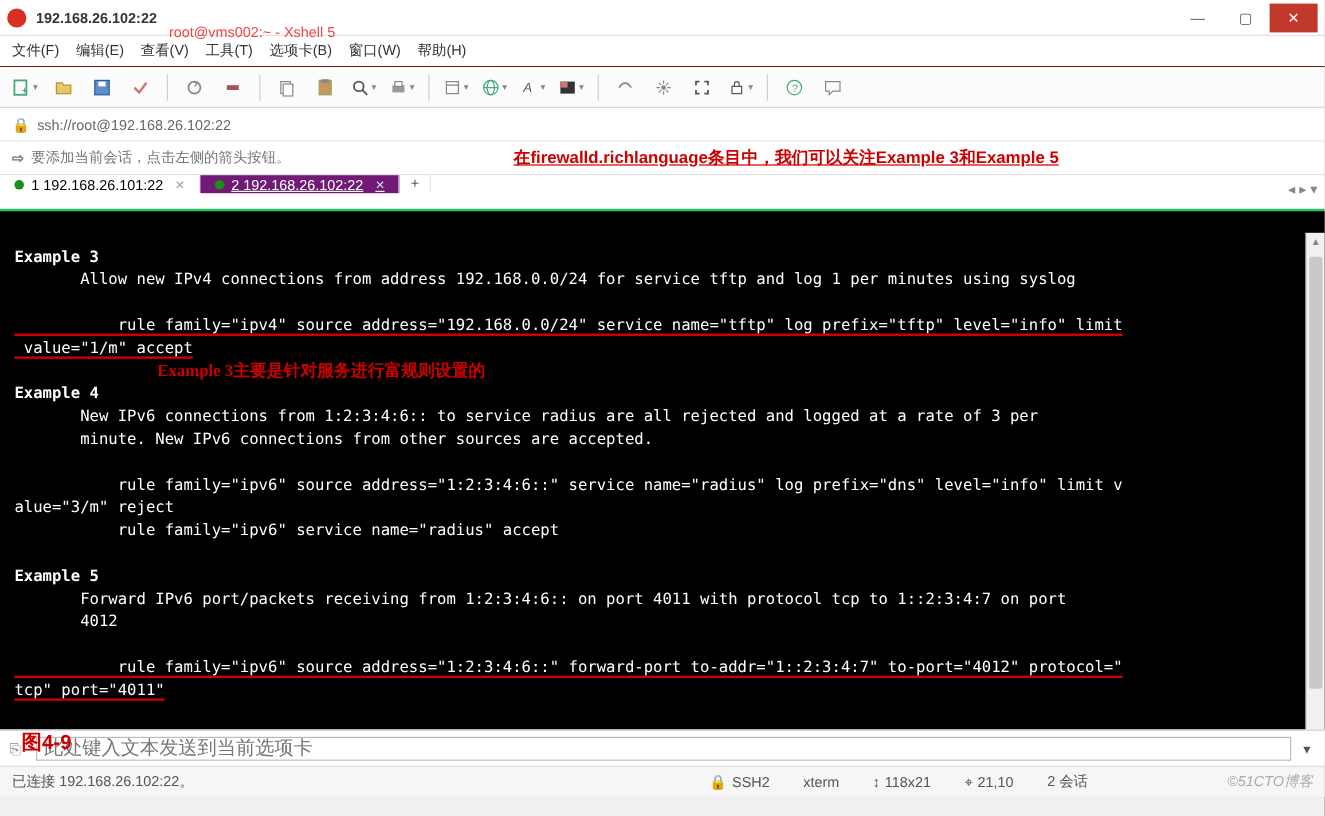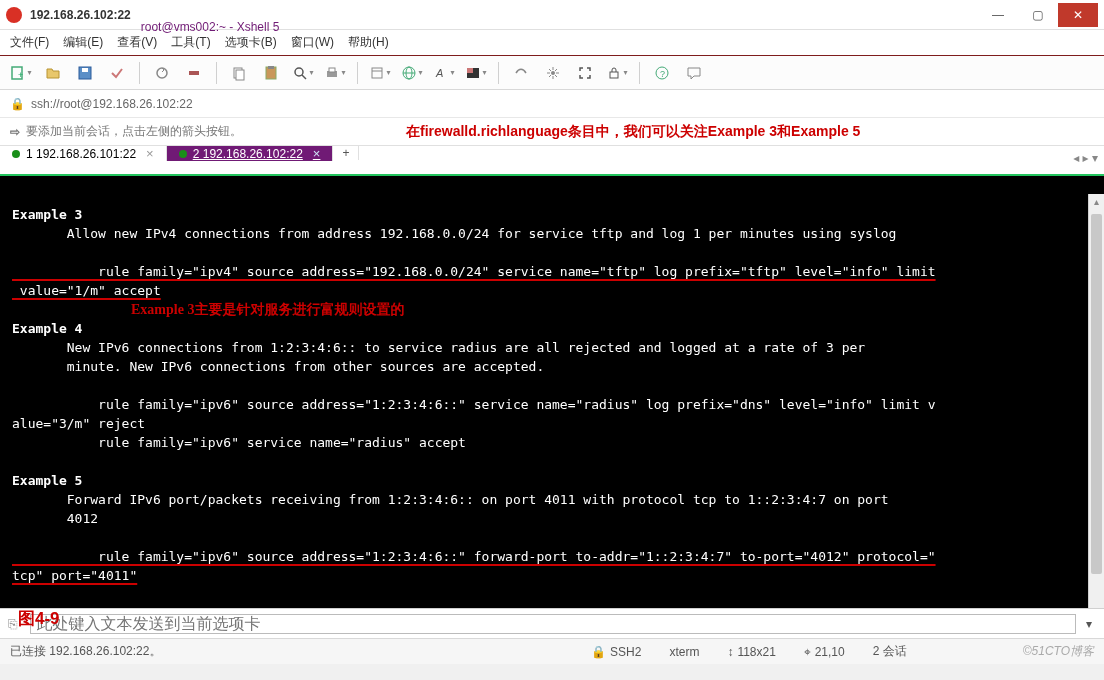--- a/index.html
+++ b/index.html
@@ -1,40 +1,40 @@
 <!DOCTYPE html>
 <html><head>
 <meta charset="utf-8">
 <style>
 * { margin: 0; padding: 0; box-sizing: border-box; }
 body { font-family: "Microsoft YaHei", Arial, sans-serif; font-size: 12px; background: #f0f0f0; width: 1104px; height: 680px; overflow: hidden; position: relative; }
 
 .titlebar { height: 30px; background: #fff; display: flex; align-items: center; padding: 0 6px; border-bottom: 1px solid #e0e0e0; }
 .titlebar .app-icon { width: 16px; height: 16px; background: #d93025; border-radius: 50%; margin-right: 8px; }
 .titlebar .title-main { font-weight: bold; color: #333; }
-.titlebar .title-sub { color: #701a75; margin-left: 10px; margin-top: 24px; }
+.titlebar .title-sub { color: #ef4444; margin-left: 10px; margin-top: 24px; }
 .titlebar .win-controls { margin-left: auto; display: flex; }
 .titlebar .win-btn { width: 40px; height: 24px; display: flex; align-items: center; justify-content: center; color: #555; cursor: pointer; }
 .titlebar .win-close { background: #c0392b; color: #fff; }
 
 .menubar { height: 26px; background: #fff; display: flex; align-items: center; padding: 0 10px; gap: 14px; border-bottom: 1px solid #7f1d1d; }
 .menubar .menu-item { color: #333; cursor: pointer; }
 
 .toolbar { height: 34px; background: #fcfcfc; display: flex; align-items: center; padding: 0 8px; gap: 6px; border-bottom: 1px solid #d8d8d8; }
 .toolbar .tb-btn { width: 26px; height: 26px; display: flex; align-items: center; justify-content: center; cursor: pointer; color: #555; position: relative; }
 .toolbar .tb-btn svg { width: 16px; height: 16px; }
 .toolbar .tb-sep { width: 1px; height: 22px; background: #d0d0d0; margin: 0 3px; }
 .toolbar .tb-dd { font-size: 8px; color: #888; margin-left: 1px; }
 
 .addrbar { height: 28px; background: #fff; display: flex; align-items: center; padding: 0 10px; gap: 6px; border-bottom: 1px solid #e8e8e8; color: #666; }
 .addrbar .lock { color: #888; }
 
 .hintbar { height: 28px; background: #fff; display: flex; align-items: center; padding: 0 10px; gap: 6px; border-bottom: 1px solid #e0e0e0; color: #777; position: relative; }
 .hintbar .arrow { font-weight: bold; }
-.hintbar .overlay-note { position: absolute; left: 406px; color: #c00; font-weight: bold; font-size: 14px; }
+.hintbar .overlay-note { position: absolute; left: 428px; color: #c00; font-weight: bold; font-size: 14px; text-decoration: underline; }
 
 .tabstrip { height: 30px; background: #fff; display: flex; align-items: flex-start; border-bottom: 2px solid #22c55e; position: relative; }
 .tab { display: flex; align-items: center; padding: 0 12px; gap: 6px; cursor: pointer; border-right: 1px solid #e0e0e0; }
 .tab .dot { width: 8px; height: 8px; border-radius: 50%; }
 .tab .dot.green { background: #1a8f1a; }
 .tab.active { background: #701a75; color: #fff; text-decoration: underline; }
 .tab .close { color: #999; font-size: 13px; margin-left: 4px; }
 .tab.active .close { color: #cfe3f7; }
 .tab-add { width: 26px; display: flex; align-items: center; justify-content: center; cursor: pointer; color: #555; border-right: 1px solid #e0e0e0; }
 .tabstrip .tab-nav { position: absolute; right: 6px; top: 5px; color: #888; font-size: 12px; }

